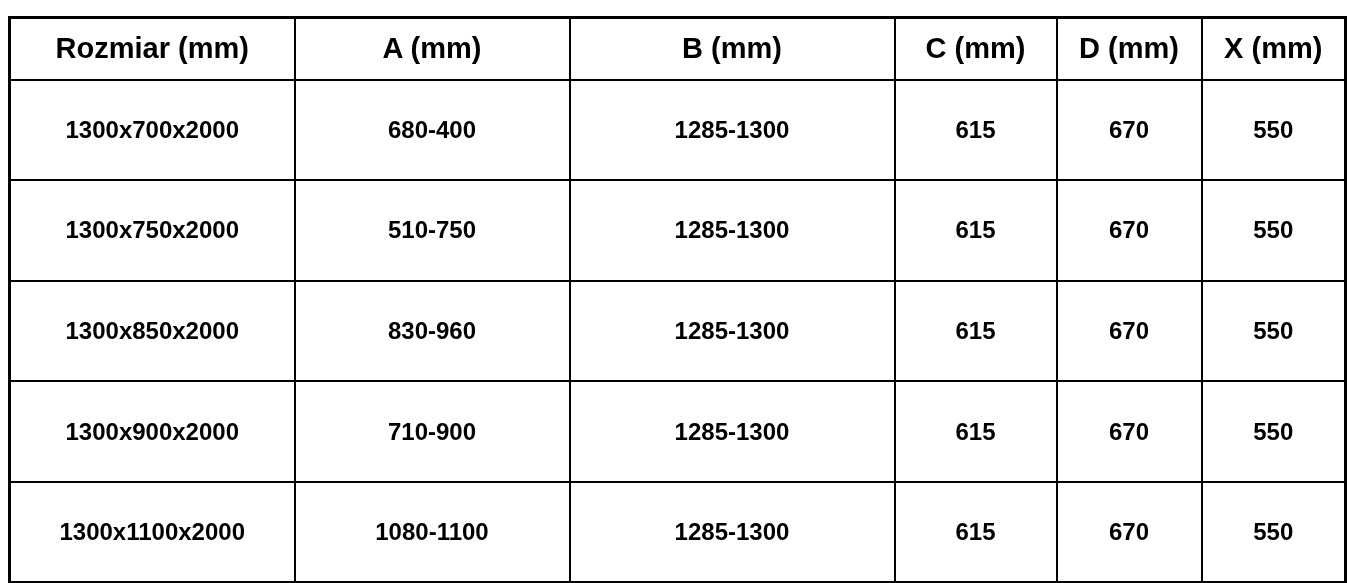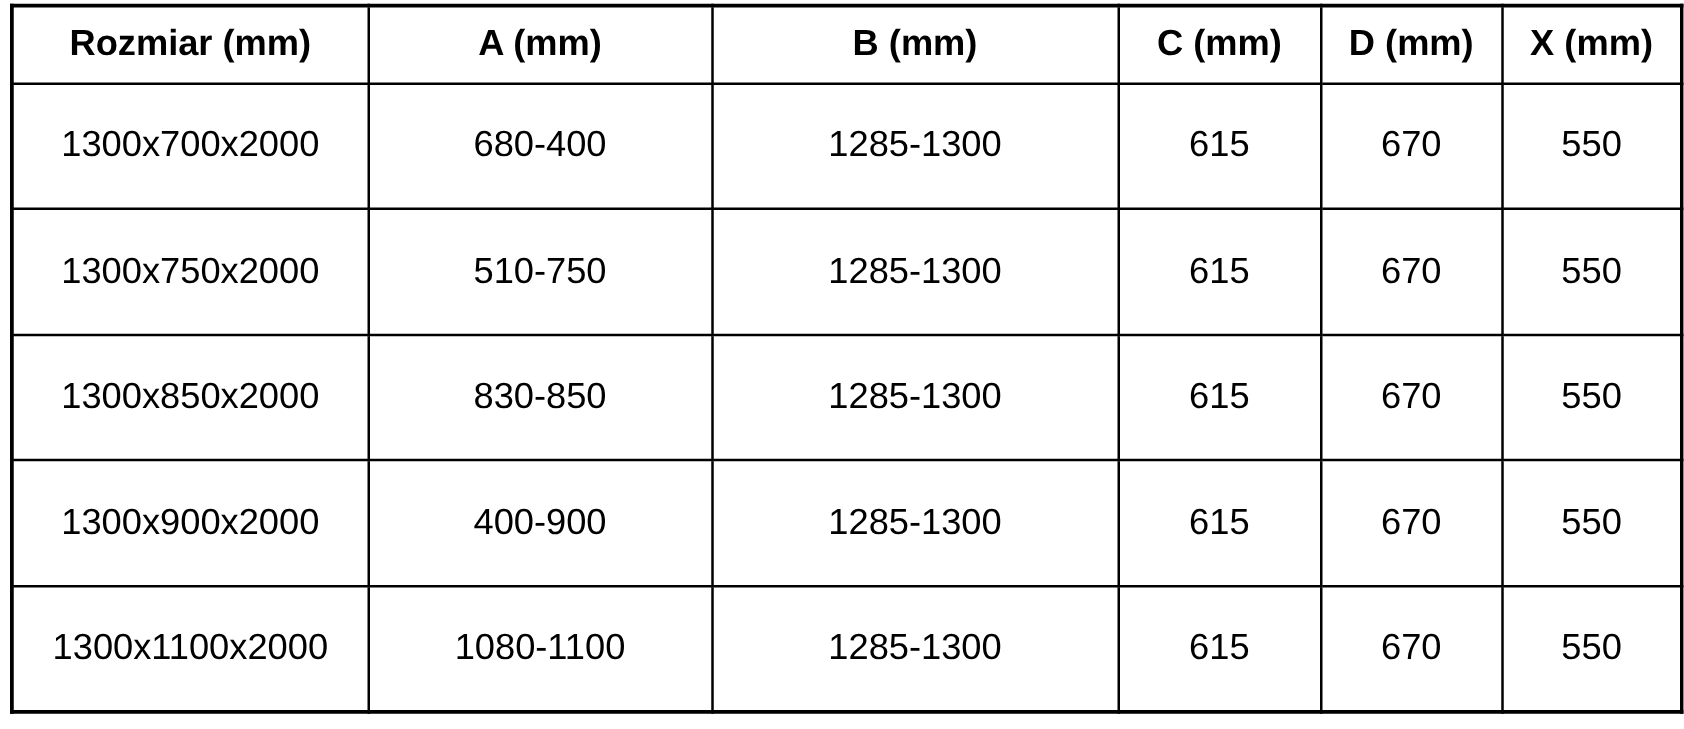--- a/index.html
+++ b/index.html
@@ -13,21 +13,21 @@
   .page {
     position: relative;
     width: 1347px;
     height: 583px;
     background: #ffffff;
     overflow: hidden;
   }
   table.size-table {
     position: absolute;
     left: 8px;
-    top: 3px;
+    top: 16px;
     width: 1336px;
     height: 568px;
     border-collapse: collapse;
     table-layout: fixed;
     background: #ffffff;
   }
   table.size-table col:nth-child(1) { width: 285px; }
   table.size-table col:nth-child(2) { width: 275px; }
   table.size-table col:nth-child(3) { width: 325px; }
   table.size-table col:nth-child(4) { width: 162px; }
@@ -45,22 +45,22 @@
   }
   table.size-table { border: 3px solid #000000; }
   table.size-table thead tr { height: 62px; }
   table.size-table tbody tr { height: 63px; }
   table.size-table th {
     font-size: 29px;
     font-weight: bold;
     letter-spacing: 0px;
   }
   table.size-table td {
-    font-size: 29px;
-    font-weight: normal;
+    font-size: 24px;
+    font-weight: bold;
   }
 </style>
 </head>
 <body>
 
 <div class="page">
   <table class="size-table">
     <colgroup>
       <col>
         <col>
@@ -91,29 +91,29 @@
         <tr>
           <td>1300x750x2000</td>
           <td>510-750</td>
           <td>1285-1300</td>
           <td>615</td>
           <td>670</td>
           <td>550</td>
         </tr>
         <tr>
           <td>1300x850x2000</td>
-          <td>830-850</td>
+          <td>830-960</td>
           <td>1285-1300</td>
           <td>615</td>
           <td>670</td>
           <td>550</td>
         </tr>
         <tr>
           <td>1300x900x2000</td>
-          <td>400-900</td>
+          <td>710-900</td>
           <td>1285-1300</td>
           <td>615</td>
           <td>670</td>
           <td>550</td>
         </tr>
         <tr>
           <td>1300x1100x2000</td>
           <td>1080-1100</td>
           <td>1285-1300</td>
           <td>615</td>

